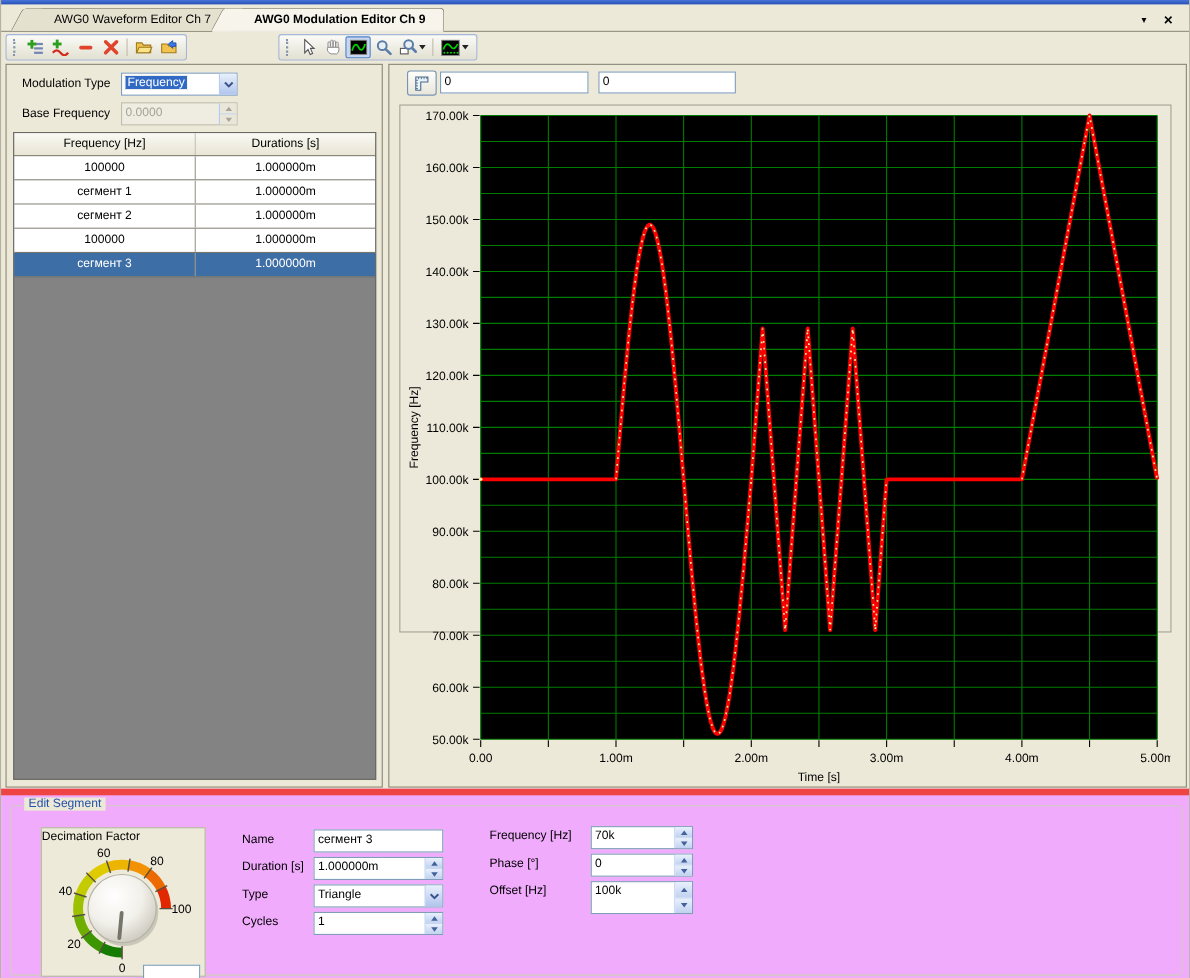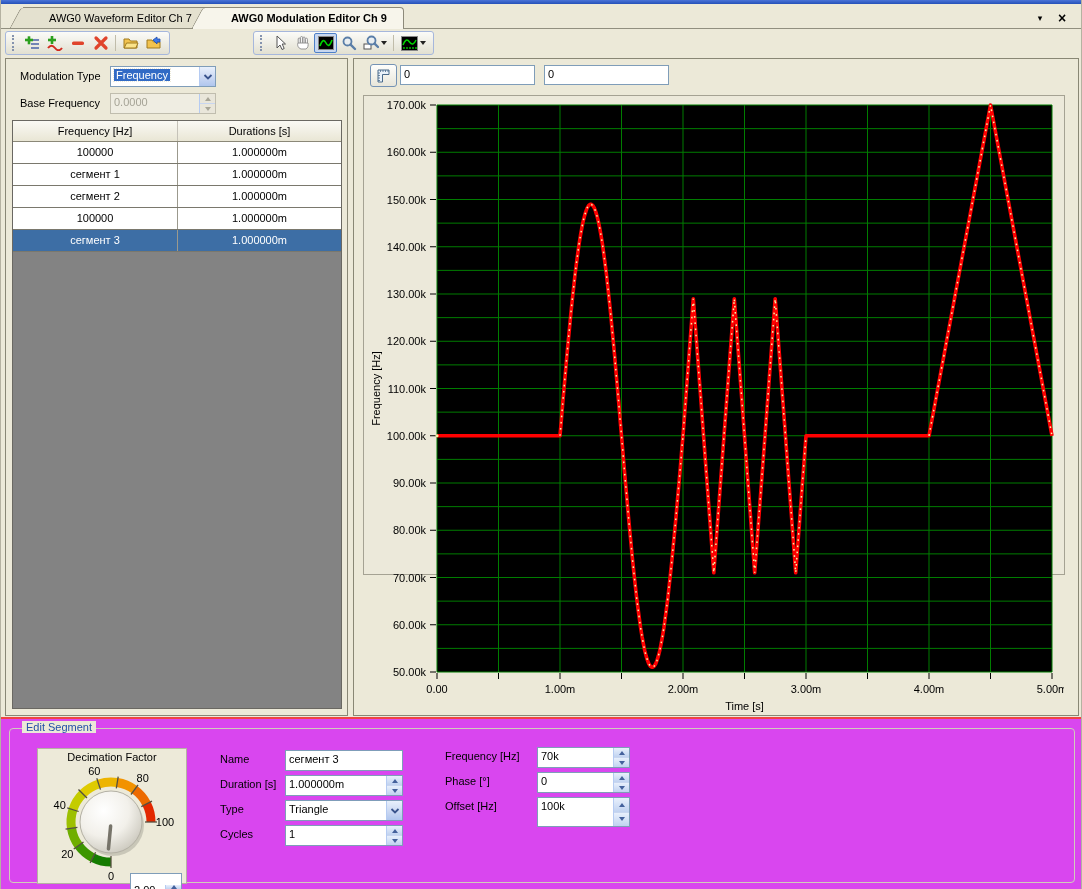--- a/index.html
+++ b/index.html
@@ -67,25 +67,25 @@
   .trow{display:grid;grid-template-columns:164px 1fr;background:#fff;height:22px;line-height:21px;
         text-align:center;border-bottom:1px solid #7A786D;}
   .trow div+div{border-left:1px solid #9B998D;}
   .trow.sel{background:#3D6EA5;color:#fff;}
 
   
   #chart-box{position:absolute;left:9px;top:36px;width:702px;height:480px;border:1px solid #A5A293;background:#ECE9DA;}
   #plot-svg text{font-family:"Liberation Sans","DejaVu Sans",sans-serif;font-size:11px;fill:#000;}
 
   
-  #bottom-panel{left:0;top:717px;width:1082px;height:172px;border-top:2px solid #ef4444;background:#d946ef;}
+  #bottom-panel{left:0;top:717px;width:1082px;height:172px;border-top:6px solid #ef4444;background:#f0abfc;}
   #edit-group{position:absolute;left:8px;top:9px;width:1066px;height:155px;border:1px solid #D0CDBA;border-radius:4px;}
   #edit-legend{position:absolute;left:12px;top:-8px;background:#ECE9D8;padding:0 4px;color:#2350A8;}
   #decim-panel{position:absolute;left:27px;top:19px;width:150px;height:136px;border:1px solid #B5B2A2;background:#EDEAD9;}
-  #decim-title{text-align:center;padding-top:2px;}
+  #decim-title{text-align:left;padding-top:2px;}
   #knob-svg{position:absolute;left:0;top:15px;}
   #knob-svg text{font-family:"Liberation Sans","DejaVu Sans",sans-serif;font-size:11px;fill:#000;}
   #decim-value{left:92px;top:124px;width:52px;height:33px;z-index:2;align-items:center;}
 
   .formlbl{position:absolute;white-space:nowrap;}
 </style>
 </head>
 <body>
 
 <div id="app">

